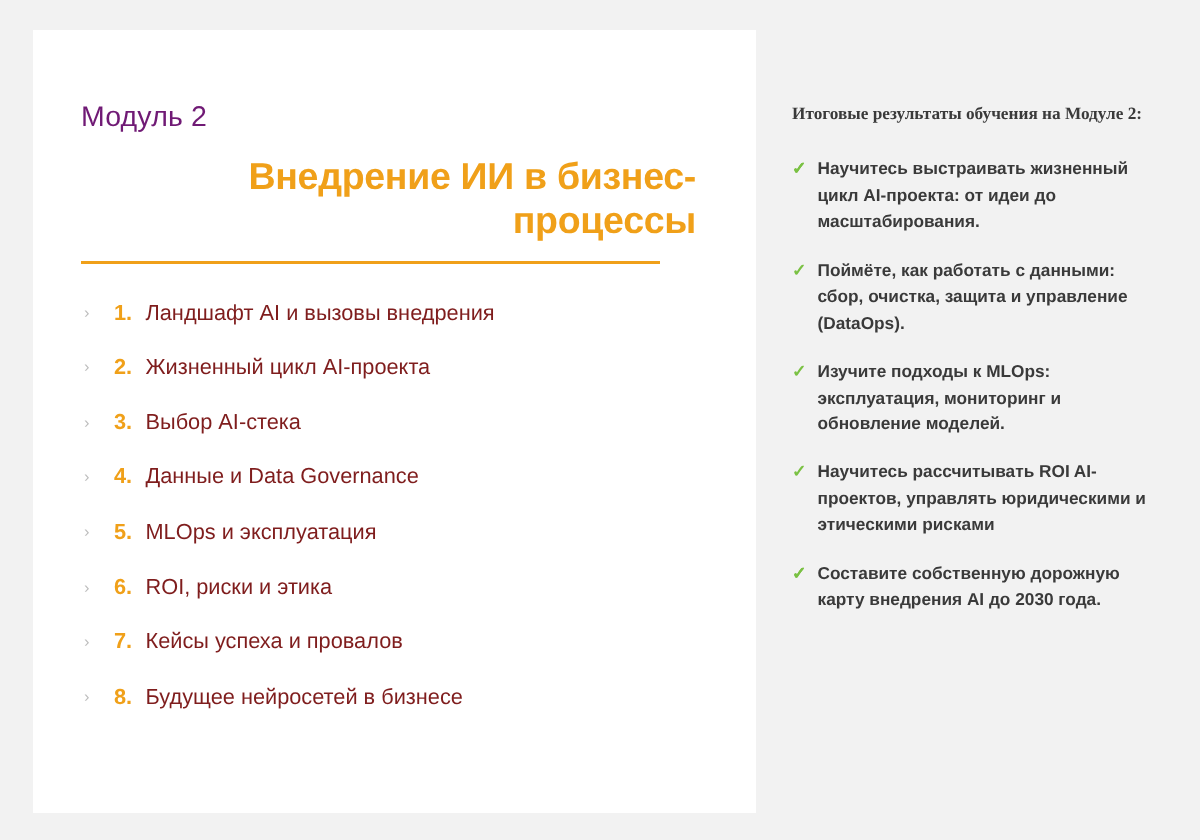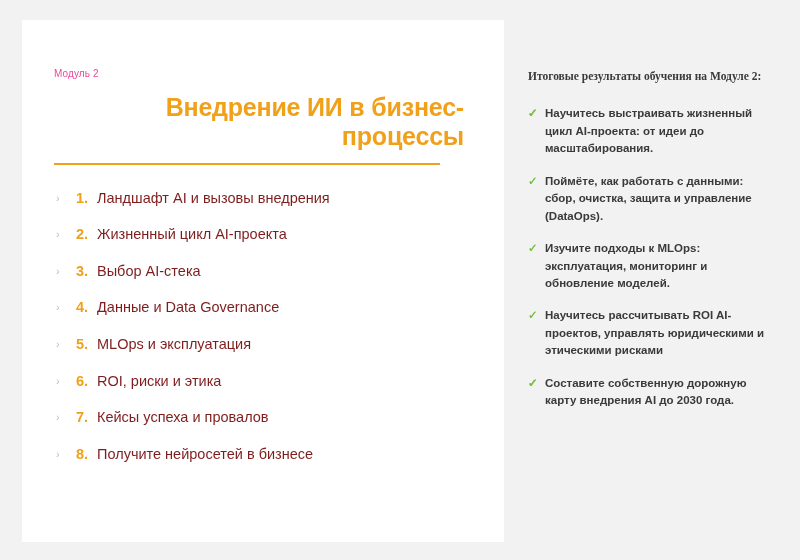--- a/index.html
+++ b/index.html
@@ -25,22 +25,22 @@
     top: 20px;
     width: 482px;
     height: 522px;
     background: #ffffff;
     box-sizing: border-box;
   }
   .card-inner {
     padding: 48px 40px 0 32px;
   }
   .module-label {
-    font-size: 10px;
-    color: #ec4899;
+    font-size: 19px;
+    color: #701a75;
     margin: 0 0 14px 0;
     letter-spacing: 0.1px;
   }
   .main-title {
     font-size: 25px;
     color: #f0a019;
     font-weight: bold;
     margin: 0 0 12px 0;
     line-height: 1.15;
     letter-spacing: -0.2px;
@@ -165,21 +165,21 @@
           <span class="toc-text">ROI, риски и этика</span>
         </li>
         <li class="toc-item">
           <span class="bullet-arrow">›</span>
           <span class="toc-num">7.</span>
           <span class="toc-text">Кейсы успеха и провалов</span>
         </li>
         <li class="toc-item">
           <span class="bullet-arrow">›</span>
           <span class="toc-num">8.</span>
-          <span class="toc-text">Получите нейросетей в бизнесе</span>
+          <span class="toc-text">Будущее нейросетей в бизнесе</span>
         </li>
       </ul>
     </div>
   </div>
 
   <div class="sidebar">
     <p class="sidebar-title">Итоговые результаты обучения на Модуле 2:</p>
     <ul class="outcomes">
       <li class="outcome">
         <span class="check">✓</span>

